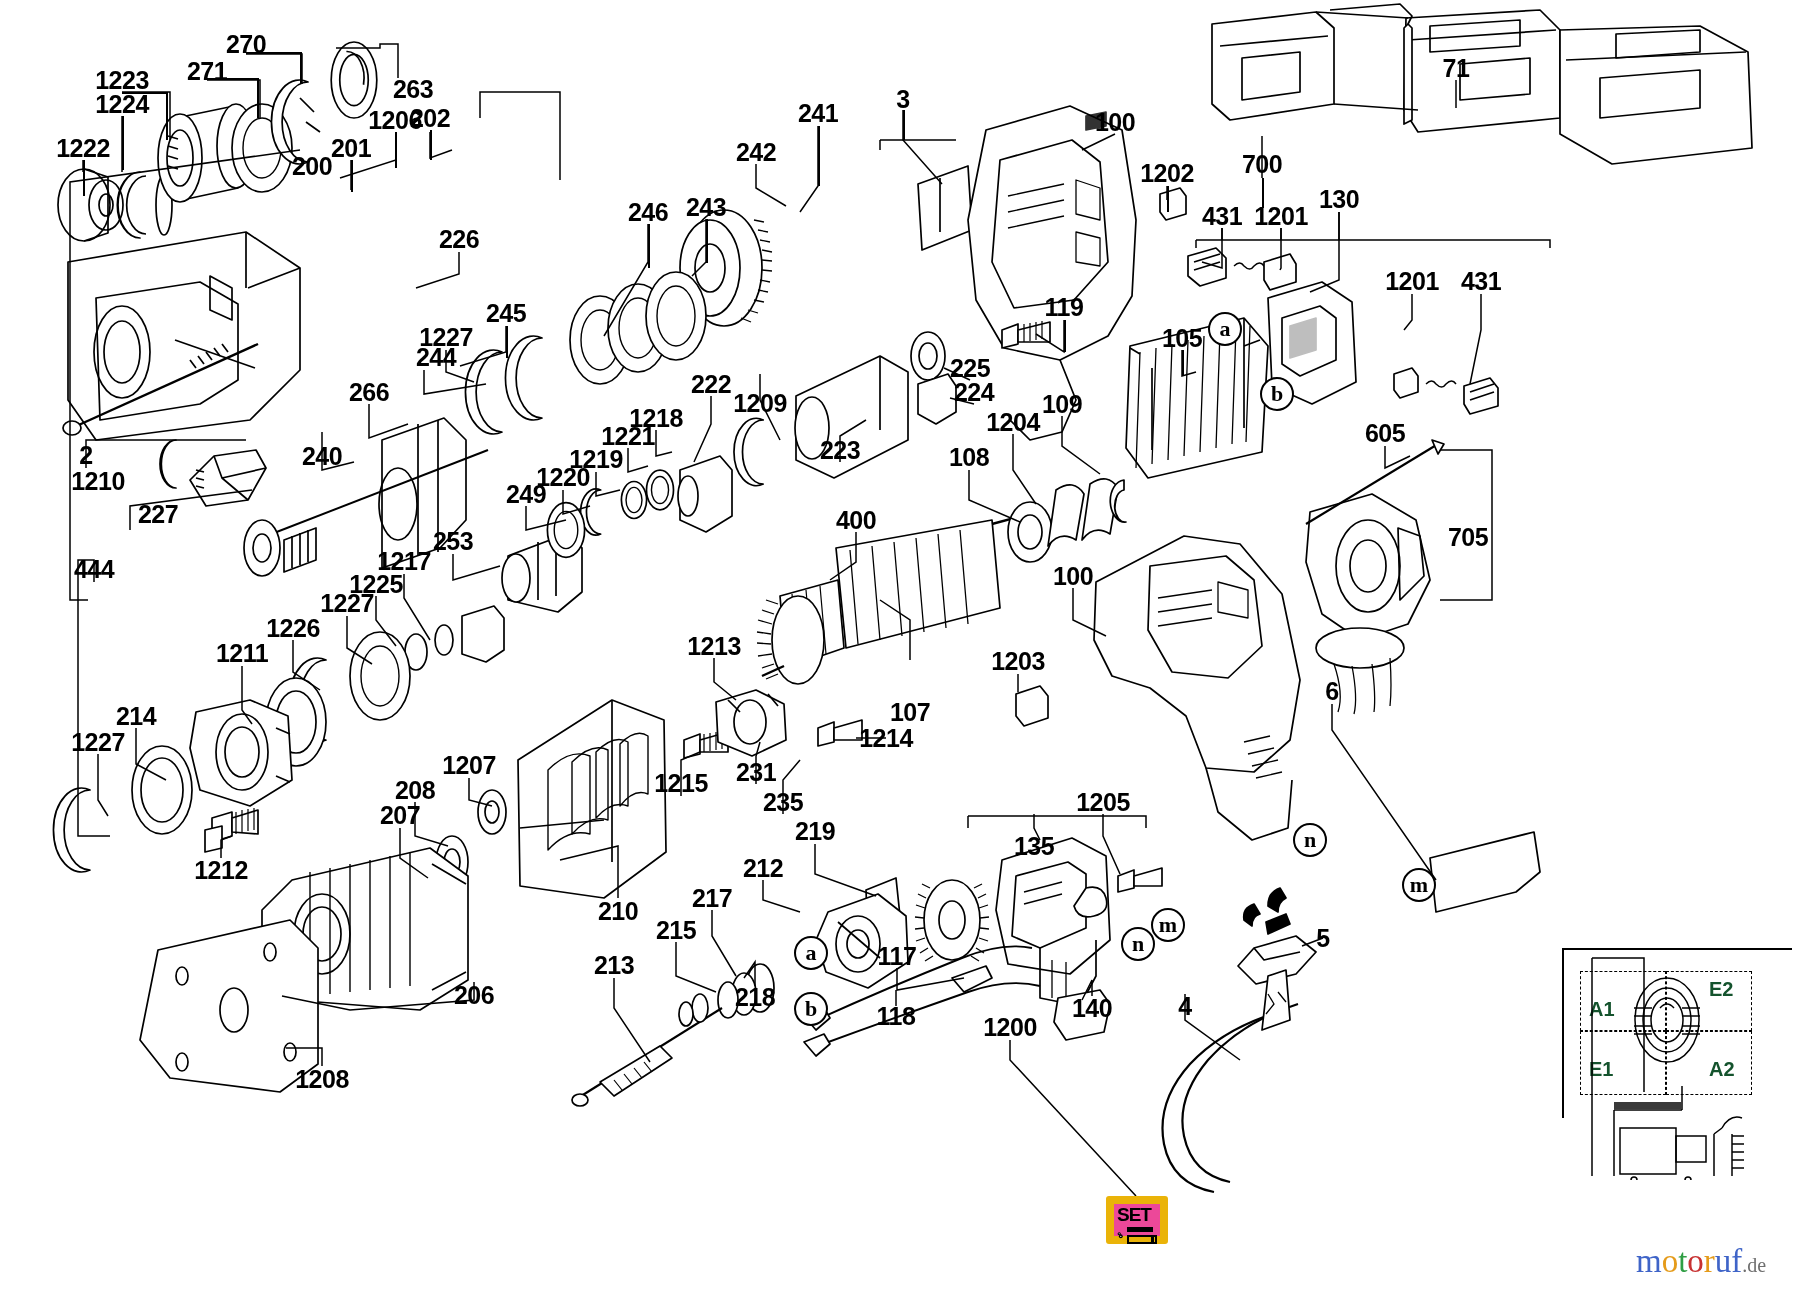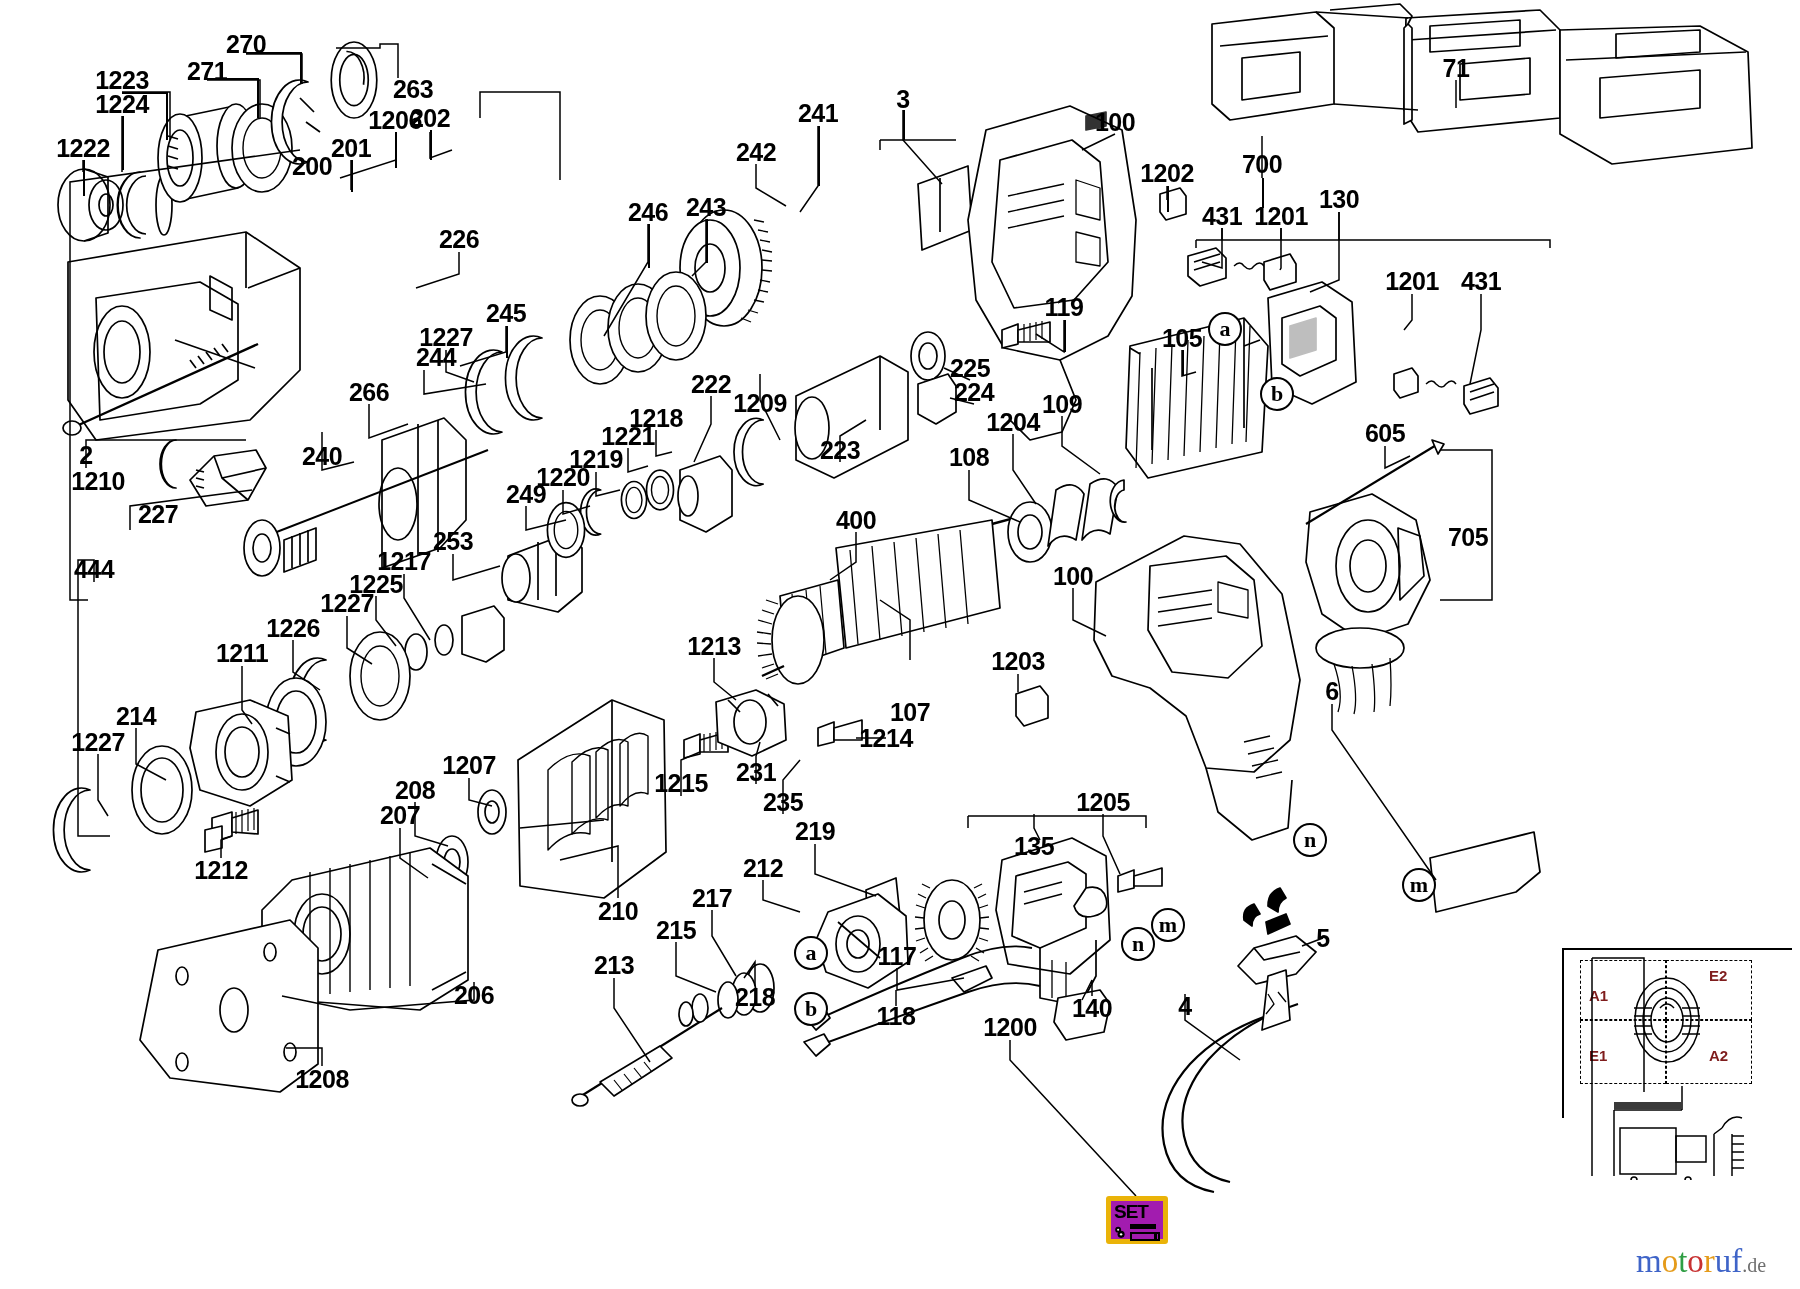--- a/index.html
+++ b/index.html
@@ -32,40 +32,41 @@
     border:2px solid #000;background:#fff;
     font-family:"Liberation Serif",serif;
     font-weight:bold;font-size:22px;
     display:flex;align-items:center;justify-content:center;
     transform:translate(-50%,-50%);
     box-sizing:border-box;
   }
   
   #set-badge{
     position:absolute;left:1106px;top:1196px;
-    width:62px;height:48px;border:5px solid #eab308;border-radius:3px;
-    background:#a21caf;box-sizing:border-box;
+    width:62px;height:48px;border:8px solid #eab308;border-radius:3px;
+    background:#ec4899;box-sizing:border-box;
     display:flex;flex-direction:column;
     padding:1px 3px;
   }
   #set-badge .set-word{
     font-family:"Liberation Sans",sans-serif;font-weight:bold;
     font-size:19px;line-height:19px;letter-spacing:-1px;
   }
   #set-badge .set-row{display:flex;align-items:center;gap:3px;margin-top:1px;}
   
   #schem{
     position:absolute;left:1562px;top:948px;width:230px;height:170px;
     border-left:2px solid #000;border-top:2px solid #000;
     box-sizing:border-box;
   }
   .dashbox{
     position:absolute;border:1.4px dashed #000;box-sizing:border-box;
-    font-family:"Liberation Sans",sans-serif;font-weight:bold;font-size:15px;
-    color:#7f1d1d;
+    font-family:"Liberation Sans",sans-serif;font-weight:bold;font-size:20px;
+    color:#14532d;
+    margin-top:11px;
   }
   .dashbox span{position:absolute;}
   
   #wm{
     position:absolute;left:1636px;top:1243px;
     font-family:"Liberation Serif",serif;font-size:33px;
     letter-spacing:0px;white-space:nowrap;
   }
   #wm .de{font-size:20px;color:#6f6f6f;}
   svg.art{position:absolute;left:0;top:0;width:1800px;height:1289px;

